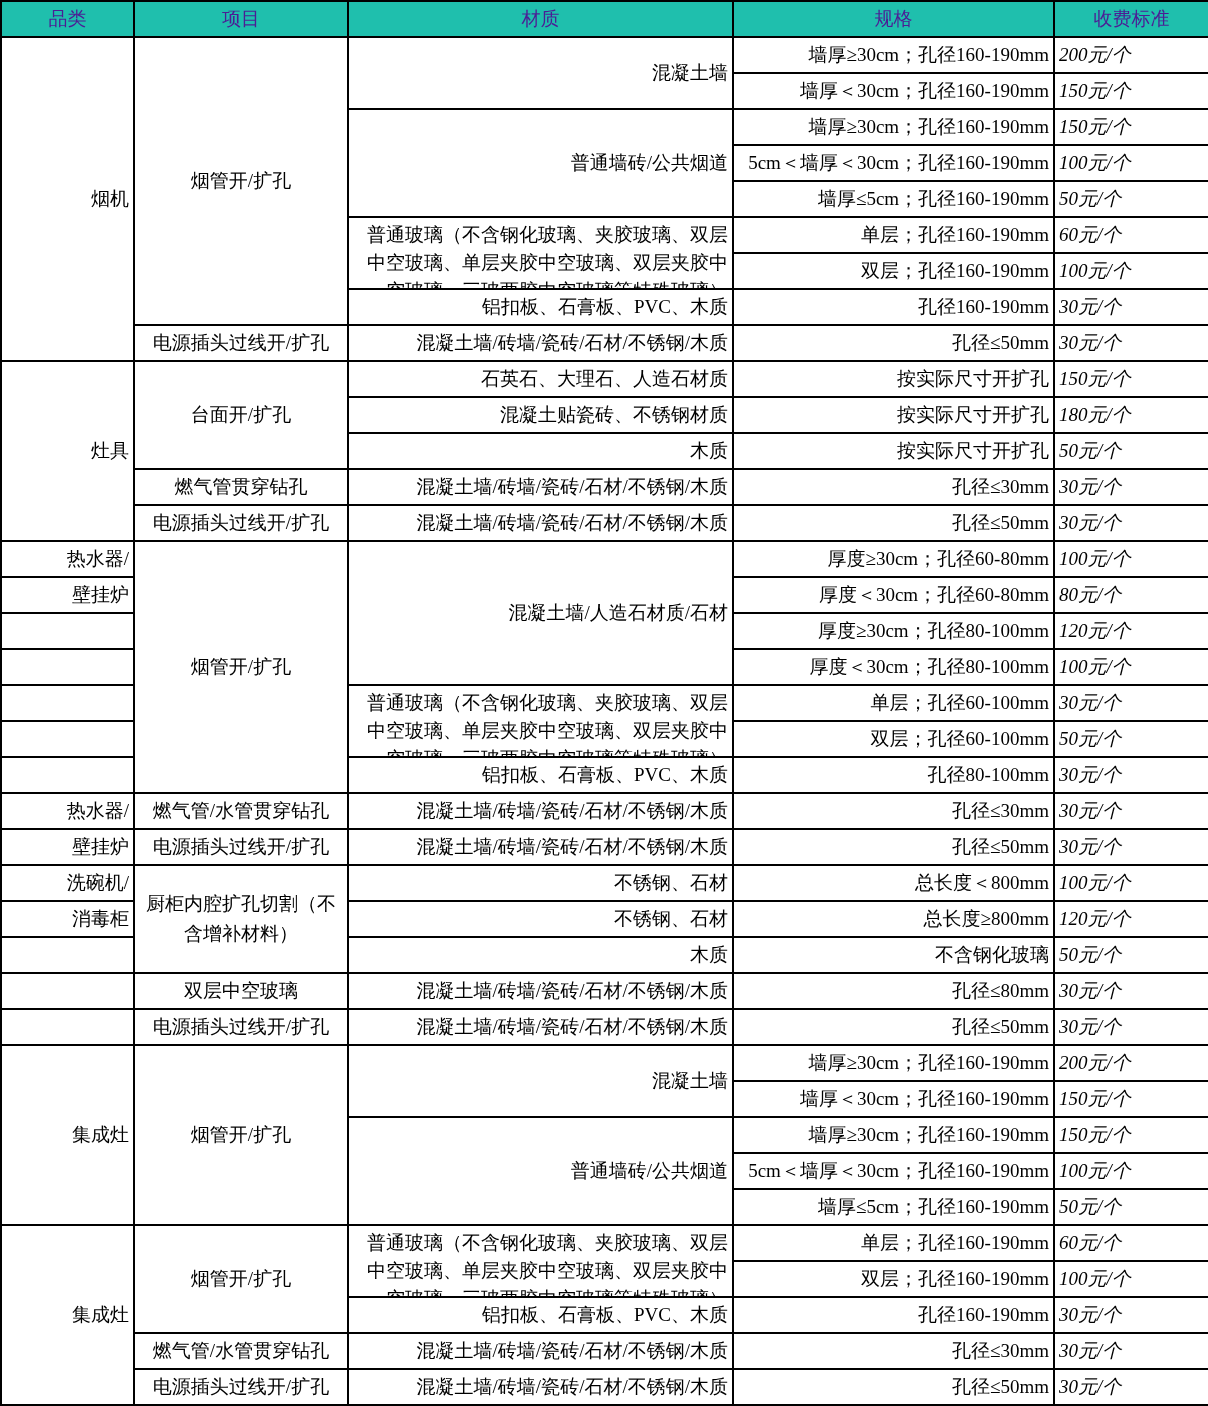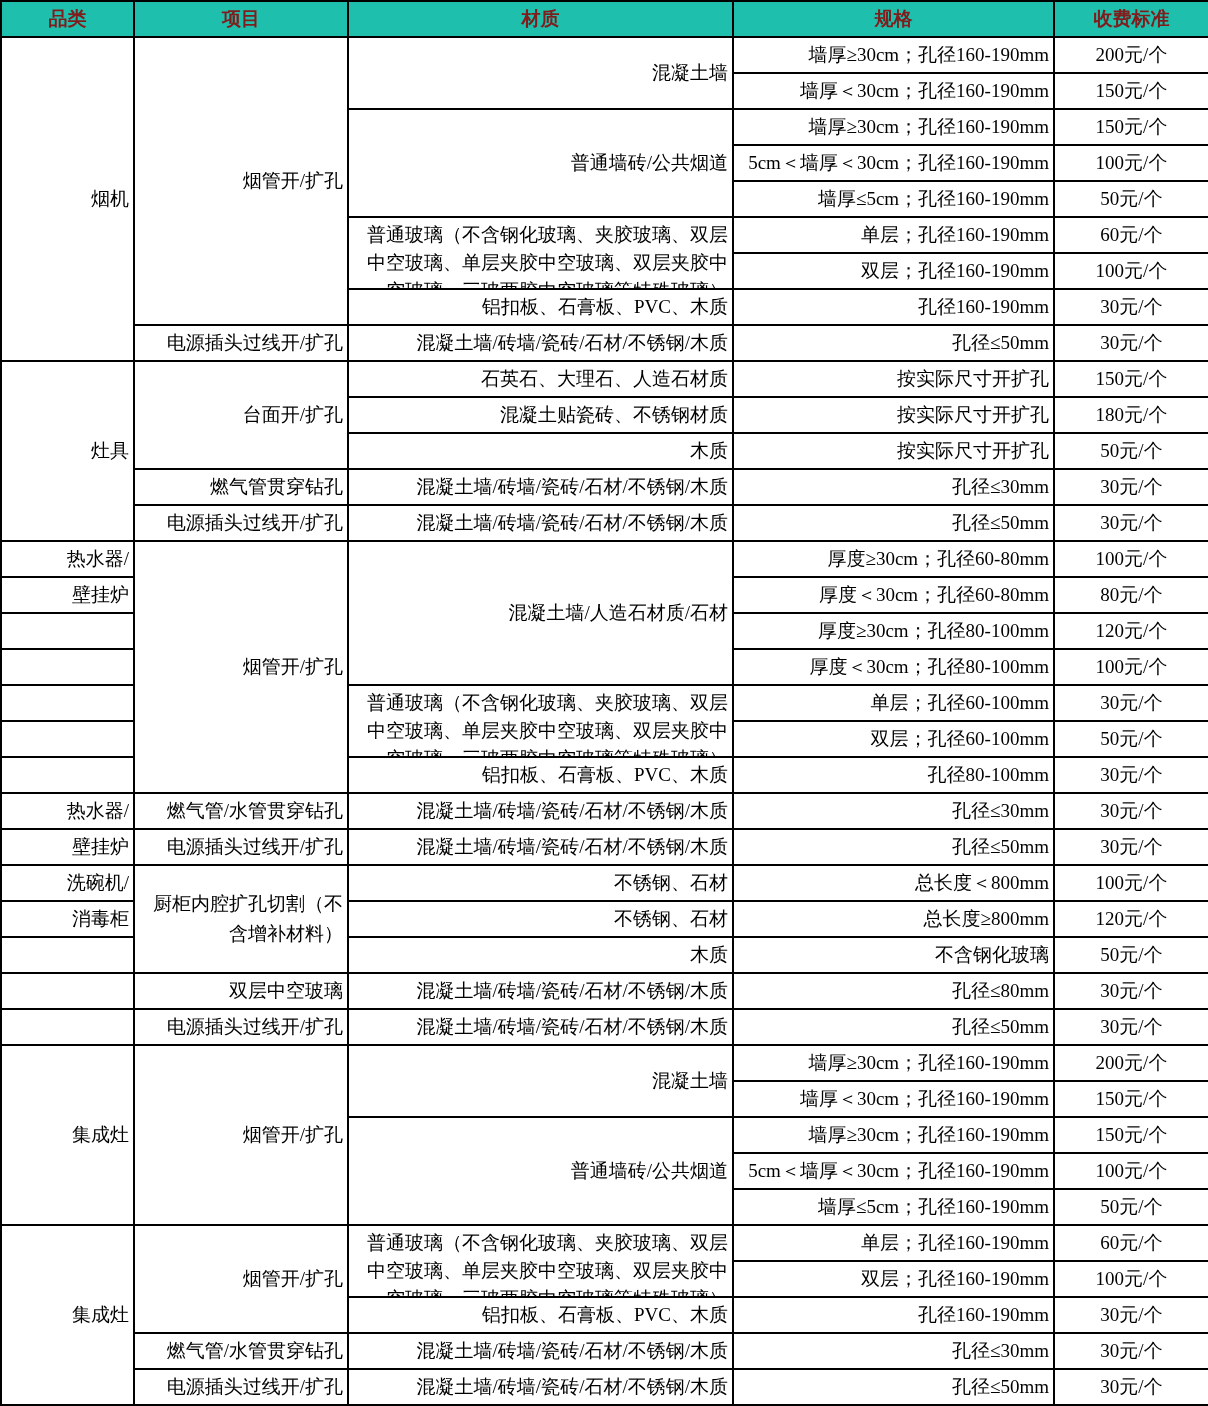--- a/index.html
+++ b/index.html
@@ -15,29 +15,29 @@
   tr { height: 36px; }
   th, td {
     border: 2px solid #000;
     font-size: 19px;
     padding: 0 4px;
     overflow: hidden;
     vertical-align: middle;
   }
   thead th {
     background: #1FBFAD;
-    color: #7f1d1d;
-    font-weight: bold;
+    color: #4c1d95;
+    font-weight: normal;
     text-align: center;
   }
   td.cat   { text-align: right; }
-  td.proj  { text-align: right; line-height: 30px; border-radius: 27px; }
+  td.proj  { text-align: center; line-height: 30px; border-radius: 27px; }
   td.mat   { text-align: right; }
   td.spec  { text-align: right;  white-space: nowrap; }
-  td.price { text-align: center; white-space: nowrap; }
+  td.price { text-align: left; white-space: nowrap; font-style: italic; }
   td.glass { vertical-align: top; padding: 0; }
   td.glass .clip {
     height: 70px;
     overflow: hidden;
     line-height: 28px;
     padding: 3px 4px 0 4px;
   }
 </style>
 </head>
 <body>

